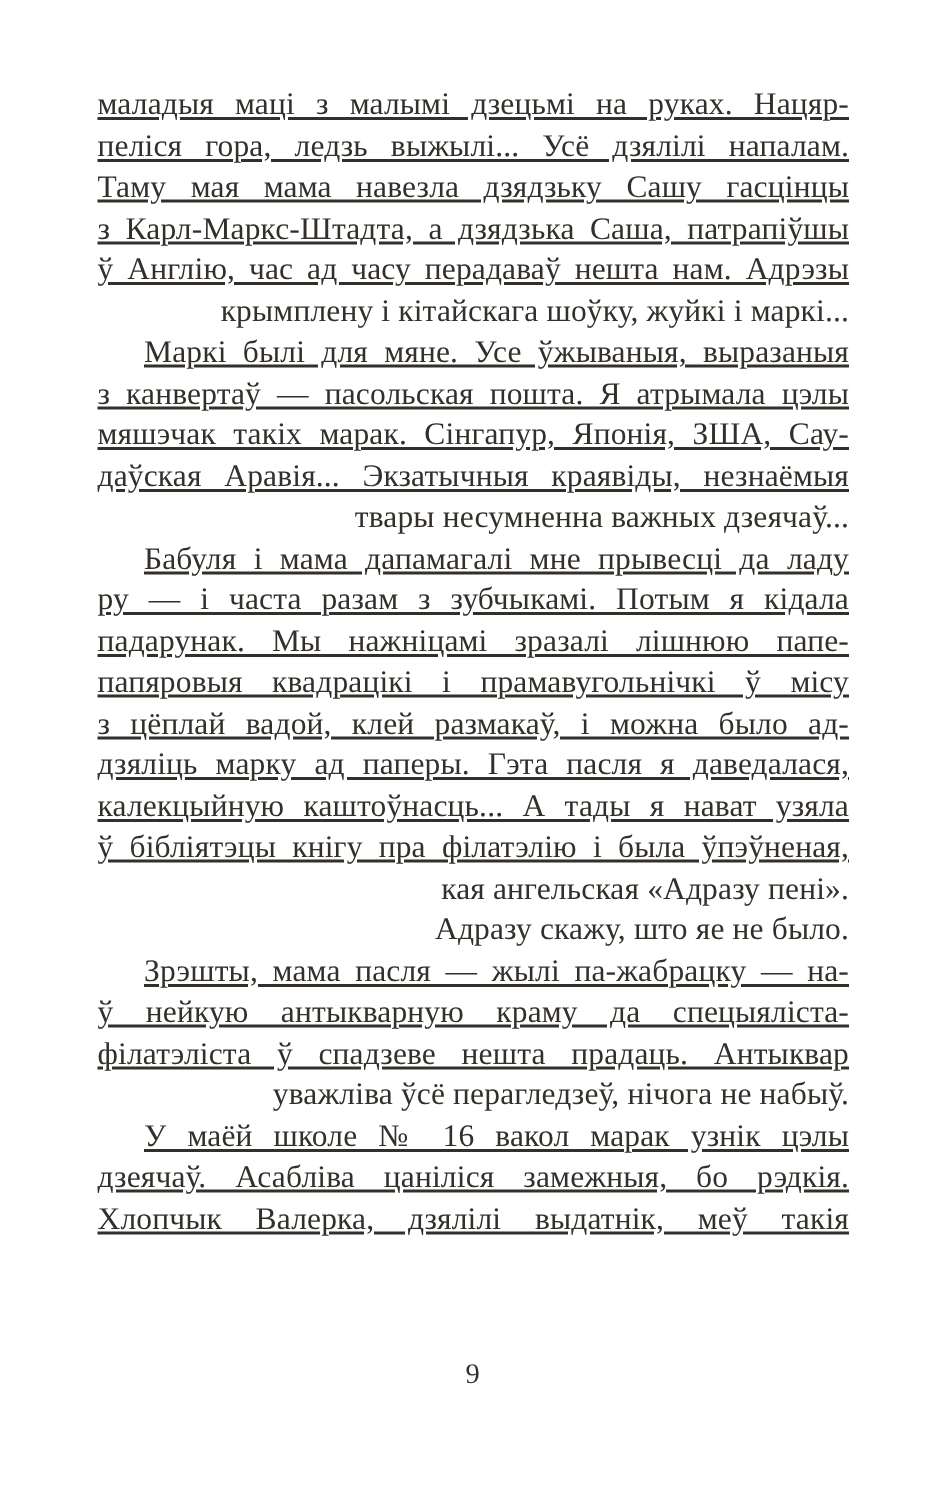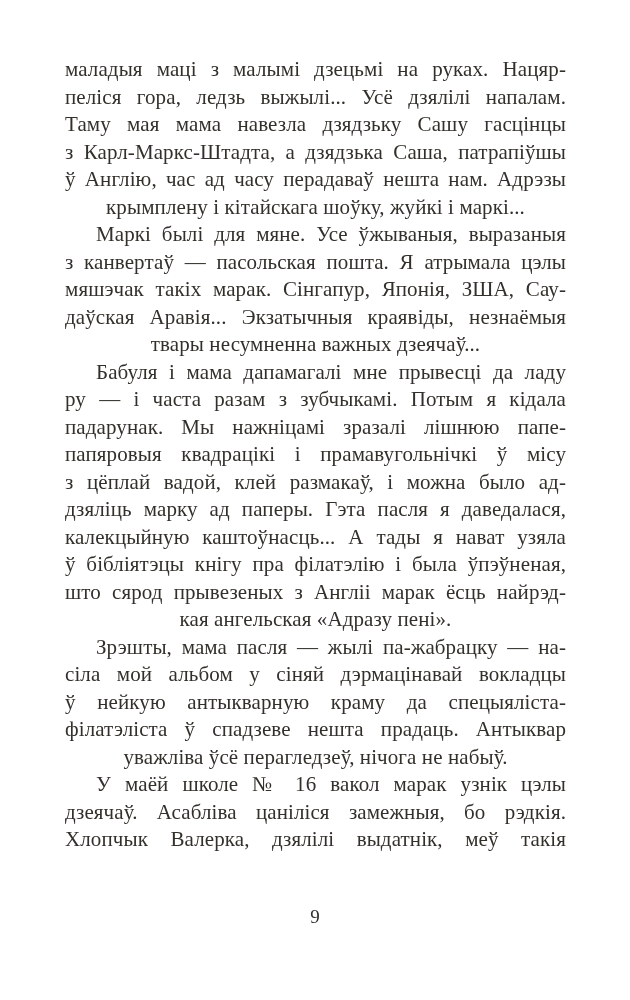--- a/index.html
+++ b/index.html
@@ -19,25 +19,26 @@
     position: absolute;
     left: 65px;
     top: 56px;
     width: 501px;
     color: #33302b;
     font-size: 21px;
     line-height: 27.5px;
     letter-spacing: 0.1px;
   }
   .line {
-    text-align: center;
+    text-align: right;
   }
   .line.just {
     text-align: justify;
     text-align-last: justify;
+    text-decoration: underline;
   }
   .line.indent {
     text-indent: 31px;
   }
   .page-number {
     position: absolute;
     left: 0;
     top: 903px;
     width: 630px;
     text-align: center;
@@ -63,24 +64,23 @@
       <div class="line just">даўская Аравія... Экзатычныя краявіды, незнаёмыя</div>
       <div class="line">твары несумненна важных дзеячаў...</div>
       <div class="line just indent">Бабуля і мама дапамагалі мне прывесці да ладу</div>
       <div class="line just">ру — і часта разам з зубчыкамі. Потым я кідала</div>
       <div class="line just">падарунак. Мы нажніцамі зразалі лішнюю папе-</div>
       <div class="line just">папяровыя квадрацікі і прамавугольнічкі ў місу</div>
       <div class="line just">з цёплай вадой, клей размакаў, і можна было ад-</div>
       <div class="line just">дзяліць марку ад паперы. Гэта пасля я даведалася,</div>
       <div class="line just">калекцыйную каштоўнасць... А тады я нават узяла</div>
       <div class="line just">ў бібліятэцы кнігу пра філатэлію і была ўпэўненая,</div>
-      <div class="line just">што сярод прывезеных з Англіі марак ёсць найрэд-</div>
       <div class="line">кая ангельская «Адразу пені».</div>
+      <div class="line indent">Адразу скажу, што яе не было.</div>
       <div class="line just indent">Зрэшты, мама пасля — жылі па-жабрацку — на-</div>
-      <div class="line just">сіла мой альбом у сіняй дэрмацінавай вокладцы</div>
       <div class="line just">ў нейкую антыкварную краму да спецыяліста-</div>
       <div class="line just">філатэліста ў спадзеве нешта прадаць. Антыквар</div>
       <div class="line">уважліва ўсё перагледзеў, нічога не набыў.</div>
       <div class="line just indent">У маёй школе № 16 вакол марак узнік цэлы</div>
       <div class="line just">дзеячаў. Асабліва цаніліся замежныя, бо рэдкія.</div>
       <div class="line just">Хлопчык Валерка, дзялілі выдатнік, меў такія</div>
     </div>
   <div class="page-number">9</div>
 </div>
 

